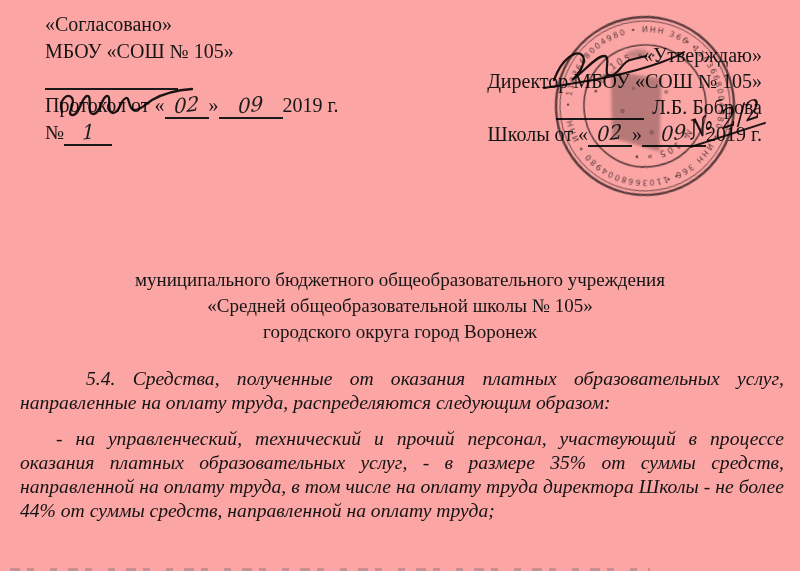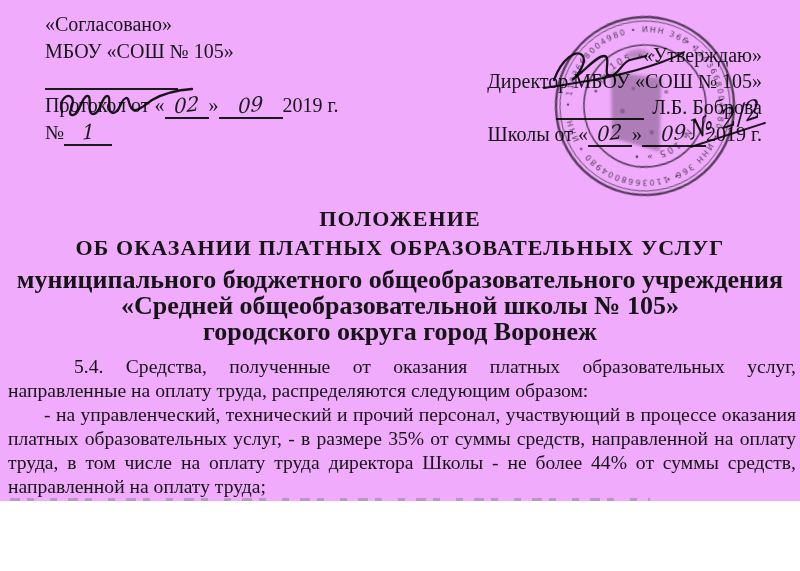--- a/index.html
+++ b/index.html
@@ -1,18 +1,18 @@
 <!DOCTYPE html>
 <html><head>
 <meta charset="utf-8">
 <style>
   * { margin:0; padding:0; box-sizing:border-box; }
   html,body { background:#ffffff; }
   .page {
-    position:relative; width:800px; height:501px; background:#f0abfc;
+    position:relative; width:800px; height:571px; background:#fca5a5;
     font-family:"Liberation Serif","DejaVu Serif",serif; color:#151515;
     overflow:hidden;
   }
   
   .hblock { position:absolute; font-size:20px; line-height:27px; white-space:nowrap; }
   .hb-left { left:45px; top:11px; }
   .hb-right { left:428px; top:14px; width:334px; text-align:right; line-height:26px;margin-top:28px; }
   .sigrow { position:relative; height:27px; }
   .sigline-l { position:absolute; left:0; bottom:2px; width:133px; height:0; border-bottom:2px solid #1a1a1a; }
   .sig-svg-l { position:absolute; left:48px; top:84px; mix-blend-mode:multiply; }
@@ -44,28 +44,28 @@
   }
   .stamp-text .inner-t { font-size:9px; letter-spacing:2px; }
   
   .title-block {
     position:absolute; top:206px; left:0; width:100%; text-align:center;
     font-weight:bold; font-size:22px; letter-spacing:1.1px; line-height:26px;
   }
   .title-l2 { margin-top:3px; }
   .subtitle-block {
     position:absolute; top:267px; left:0; width:100%; text-align:center;
-    font-size:26px; line-height:26px;font-weight:bold;
+    font-size:19px; line-height:26px;
   }
   
   .body-block {
     position:absolute; top:355px; left:8px; width:788px;
     font-size:19.6px; line-height:23.9px; text-align:justify; color:#141414;
   }
-  .body-block p { margin:0; }
+  .body-block p { margin:12px;font-style:italic; }
   .p-main { text-indent:66px; }
   .p-dash { text-indent:36px; }
   
   .cutoff {
     position:absolute; left:10px; bottom:0; height:3px; width:640px; opacity:.38;
     background:repeating-linear-gradient(90deg,#6e6e6e 0 10px,transparent 10px 17px,
       #6e6e6e 17px 24px,transparent 24px 40px,#6e6e6e 40px 47px,transparent 47px 58px);
   }
 </style>
 </head>
@@ -131,24 +131,20 @@
   </svg>
 
   <svg class="sig-svg-l" width="150" height="40" viewBox="0 0 150 40">
     <path d="M14,28 C10,16 20,8 24,14 C28,20 18,30 24,31 C32,32 33,13 39,12 C45,11 38,30 45,30 C53,30 53,13 59,12 C64,11 58,29 65,29 C72,29 72,16 78,14 C82,13 80,25 86,26 C92,27 98,20 104,16 C116,9 130,6 144,5" fill="none" stroke="#1c1c1c" stroke-width="2.3" stroke-linecap="round"></path>
   </svg>
   <svg class="sig-svg-r" width="152" height="48" viewBox="0 0 152 48">
     <path d="M16,34 C24,12 38,4 44,9 C50,14 40,30 34,34 C46,26 58,10 66,10 C74,10 64,30 72,30 C80,30 84,16 92,14 L108,10" fill="none" stroke="#1c1c1c" stroke-width="2.3" stroke-linecap="round"></path>
     <path d="M6,42 C44,36 86,30 124,16 C132,13 140,10 146,6" fill="none" stroke="#1c1c1c" stroke-width="2" stroke-linecap="round"></path>
   </svg>
 
-  <div class="title-block">
-    <div>ПОЛОЖЕНИЕ</div>
-    <div class="title-l2">ОБ ОКАЗАНИИ ПЛАТНЫХ ОБРАЗОВАТЕЛЬНЫХ УСЛУГ</div>
-  </div>
 
   <div class="subtitle-block">
     <div>муниципального бюджетного общеобразовательного учреждения</div>
     <div>«Средней общеобразовательной школы № 105»</div>
     <div>городского округа город Воронеж</div>
   </div>
 
   <div class="body-block">
     <p class="p-main">5.4. Средства, полученные от оказания платных образовательных услуг, направленные на оплату труда, распределяются следующим образом:</p>
     <p class="p-dash">- на управленческий, технический и прочий персонал, участвующий в процессе оказания платных образовательных услуг, - в размере 35% от суммы средств, направленной на оплату труда, в том числе на оплату труда директора Школы - не более 44% от суммы средств, направленной на оплату труда;</p>

